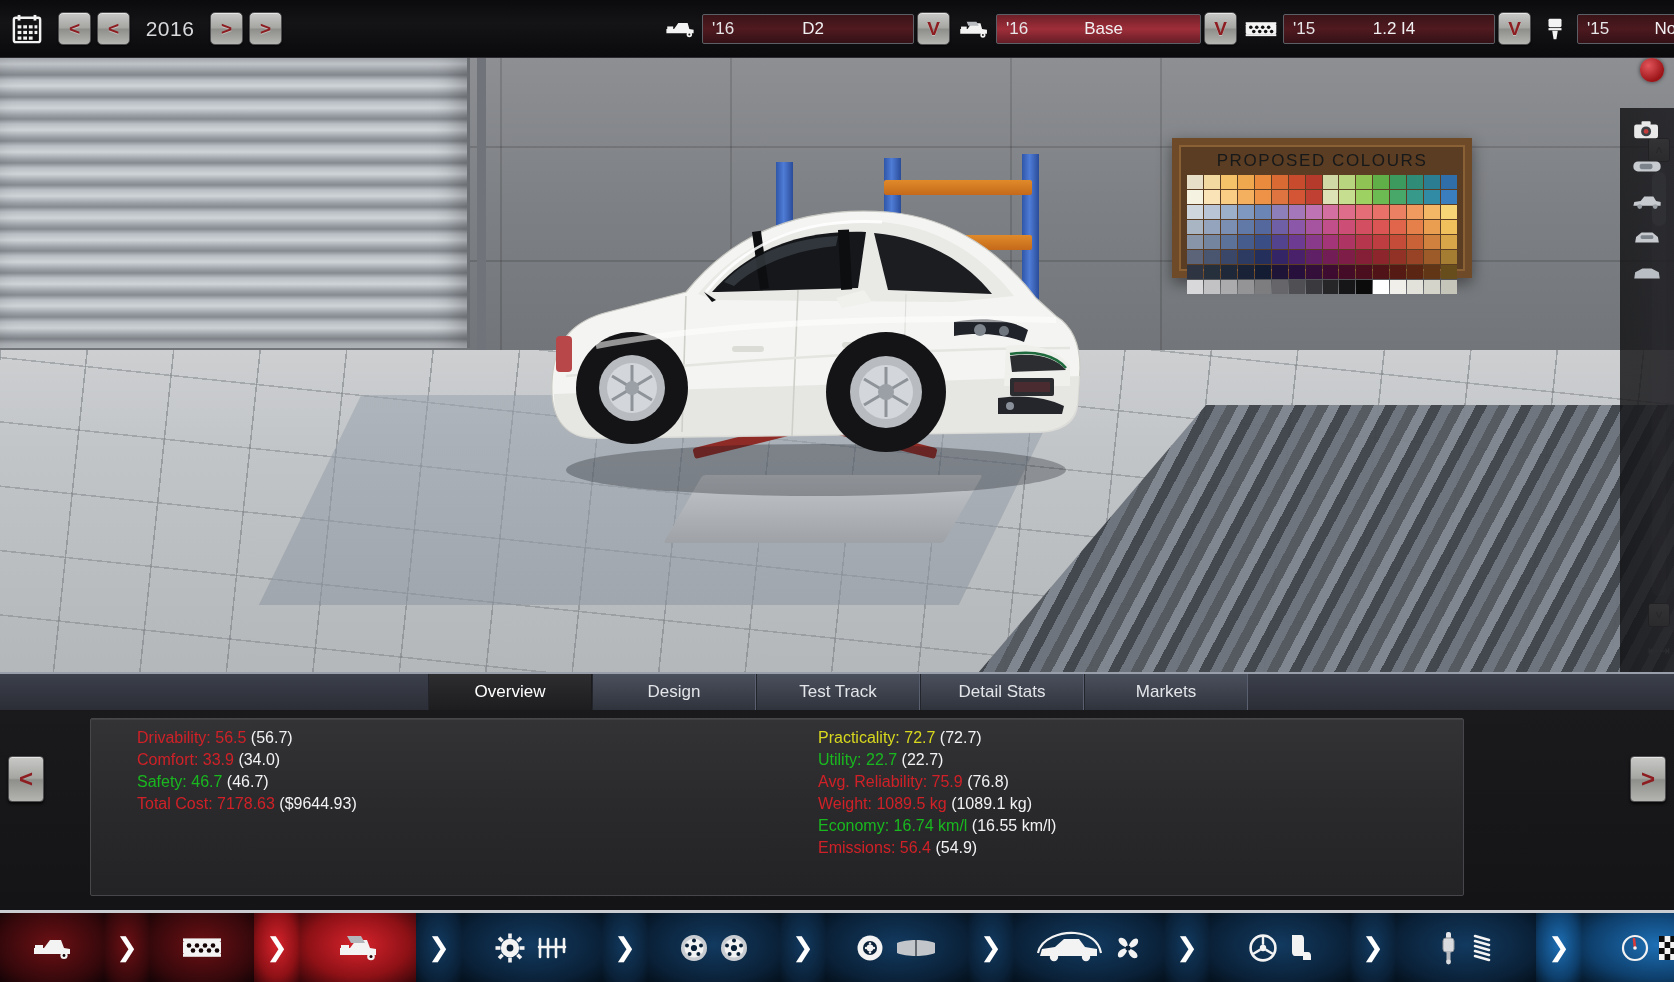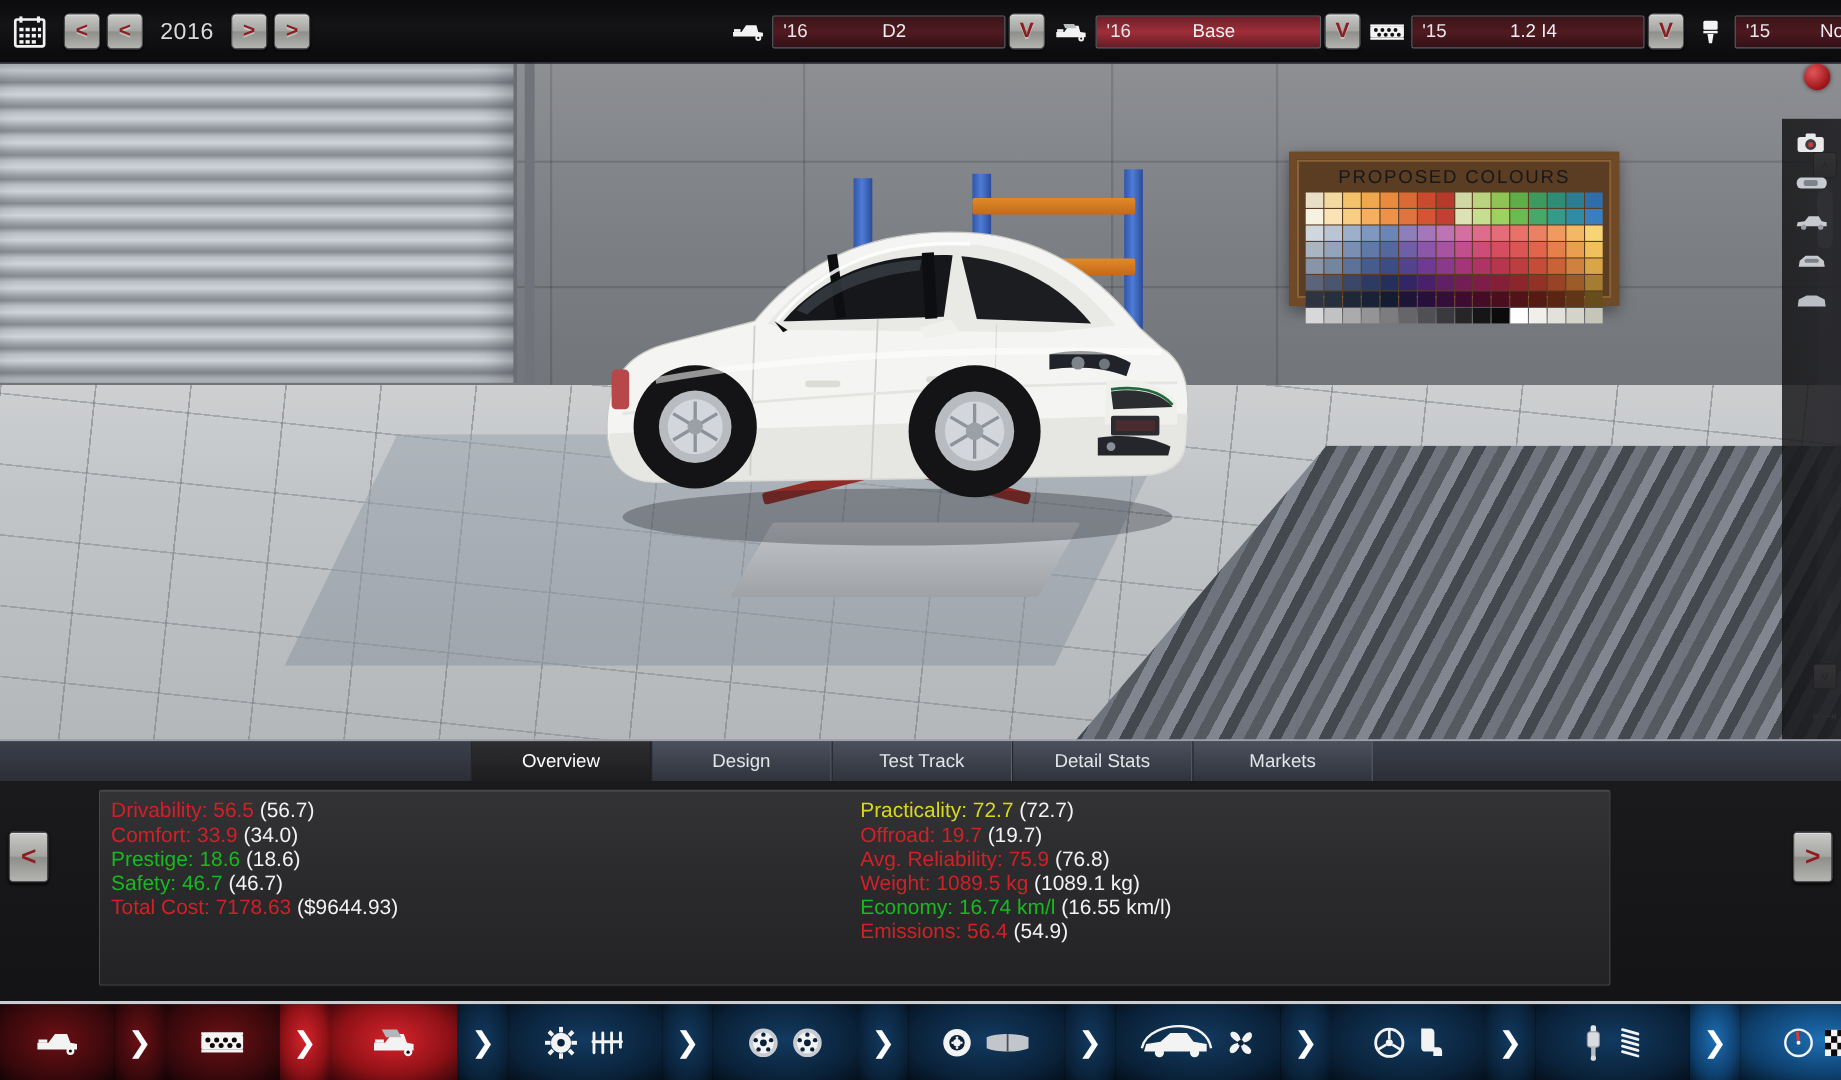--- a/index.html
+++ b/index.html
@@ -222,21 +222,21 @@
     border: 1px solid #47474b;
     border-radius: 2px;
     box-shadow: inset 0 1px 0 rgba(255,255,255,.07);
     padding: 8px 0 0 10px;
     overflow: hidden;
   }
   .sp-title { color: #e8e9ec; font-size: 16px; margin: 1px 0 4px 2px; letter-spacing: .2px; }
   .sp-cols { display: flex; }
   .sp-col { width: 686px; }
   .sp-col.right { padding-left: 0px; }
-  .srow { font-size: 19px; line-height: 22px; white-space: nowrap; }
+  .srow { font-size: 16px; line-height: 22px; white-space: nowrap; margin-left: 36px; }
   .srow .lbl { }
   .srow .val { }
   .srow .paren { color: #f2f2f4; }
   .c-red   { color: #cf2127; }
   .c-green { color: #19b81f; }
   .c-yellow{ color: #d8d81e; }
 
   .arrow-nav {
     position: absolute; width: 36px; height: 46px;
     background: linear-gradient(180deg,#c9c9c7 0%,#a5a5a2 48%,#8e8e8b 52%,#b4b4b1 100%);
@@ -709,27 +709,26 @@
     </div>
 
     <div class="arrow-nav" id="prev-model">&lt;</div>
     <div class="arrow-nav" id="next-model">&gt;</div>
 
     <div class="statspanel">
       <div class="sp-cols">
         <div class="sp-col" id="stats-left">
             <div class="srow"><span class="lbl c-red">Drivability:</span><span class="val c-red"> 56.5</span><span class="paren"> (56.7)</span></div>
             <div class="srow"><span class="lbl c-red">Comfort:</span><span class="val c-red"> 33.9</span><span class="paren"> (34.0)</span></div>
-            <div class="srow"><span class="lbl c-green">Prestige:</span><span class="val c-green"> 18.6</span><span class="paren"> (18.6)</span></div>
             <div class="srow"><span class="lbl c-green">Safety:</span><span class="val c-green"> 46.7</span><span class="paren"> (46.7)</span></div>
             <div class="srow"><span class="lbl c-red">Total Cost:</span><span class="val c-red"> 7178.63</span><span class="paren"> ($9644.93)</span></div>
           </div>
         <div class="sp-col right" id="stats-right">
             <div class="srow"><span class="lbl c-yellow">Practicality:</span><span class="val c-yellow"> 72.7</span><span class="paren"> (72.7)</span></div>
-            <div class="srow"><span class="lbl c-red">Offroad:</span><span class="val c-red"> 19.7</span><span class="paren"> (19.7)</span></div>
+            <div class="srow"><span class="lbl c-green">Utility:</span><span class="val c-green"> 22.7</span><span class="paren"> (22.7)</span></div>
             <div class="srow"><span class="lbl c-red">Avg. Reliability:</span><span class="val c-red"> 75.9</span><span class="paren"> (76.8)</span></div>
             <div class="srow"><span class="lbl c-red">Weight:</span><span class="val c-red"> 1089.5 kg</span><span class="paren"> (1089.1 kg)</span></div>
             <div class="srow"><span class="lbl c-green">Economy:</span><span class="val c-green"> 16.74 km/l</span><span class="paren"> (16.55 km/l)</span></div>
             <div class="srow"><span class="lbl c-red">Emissions:</span><span class="val c-red"> 56.4</span><span class="paren"> (54.9)</span></div>
           </div>
       </div>
     </div>
   </div>
 
   <div class="bottomnav" id="bottomnav">

